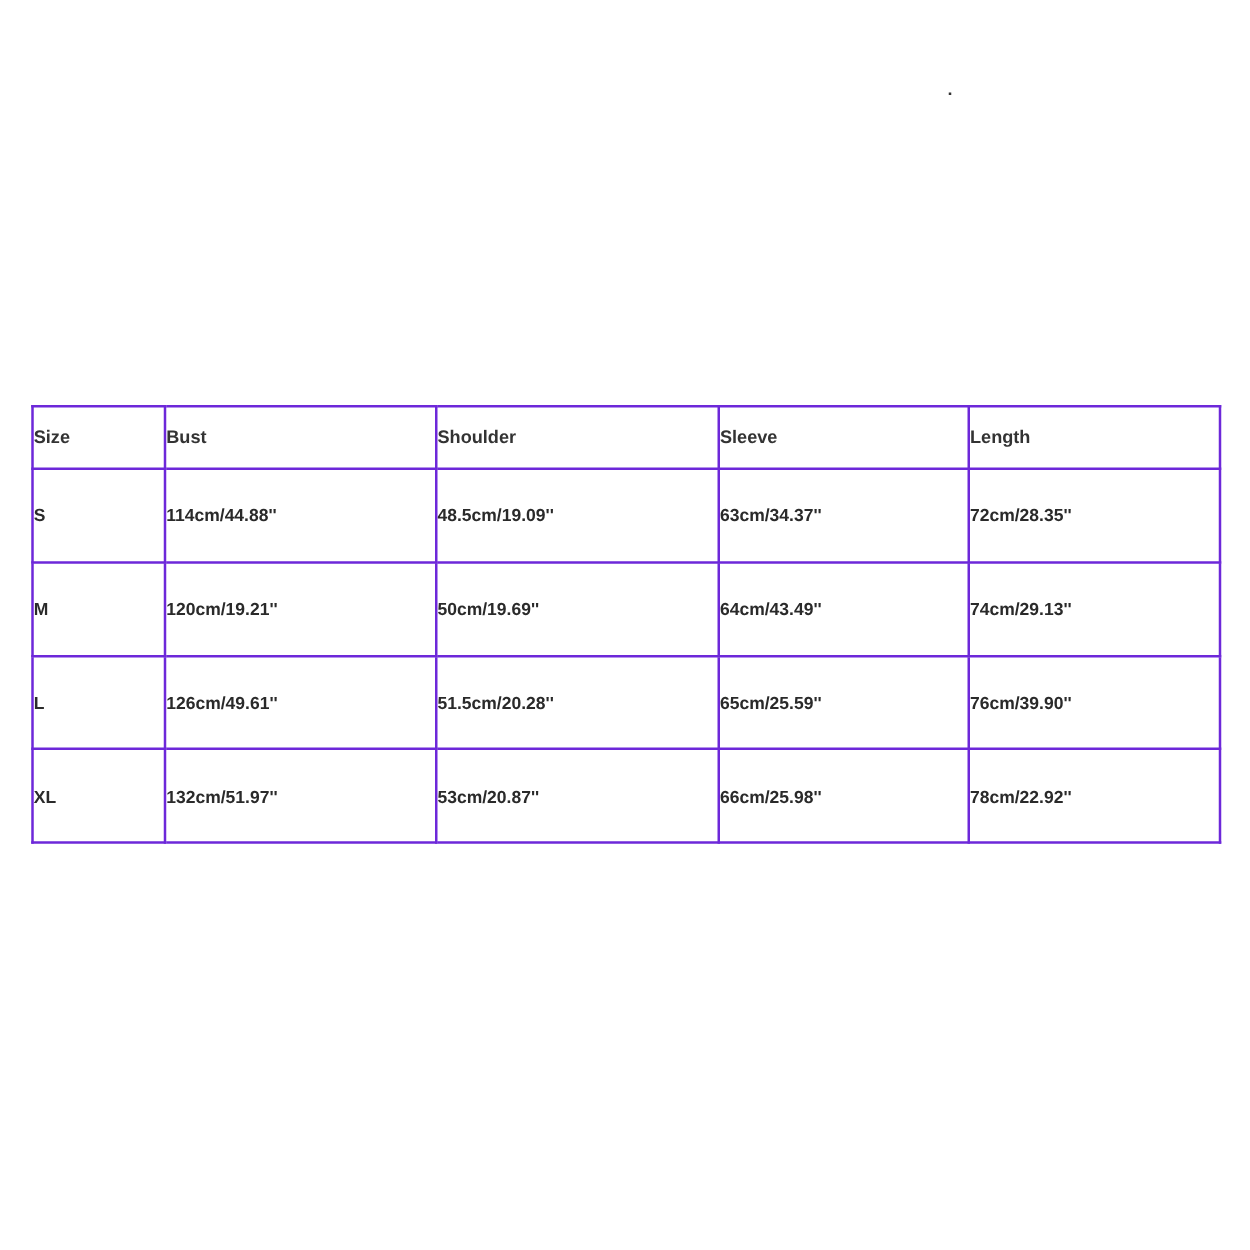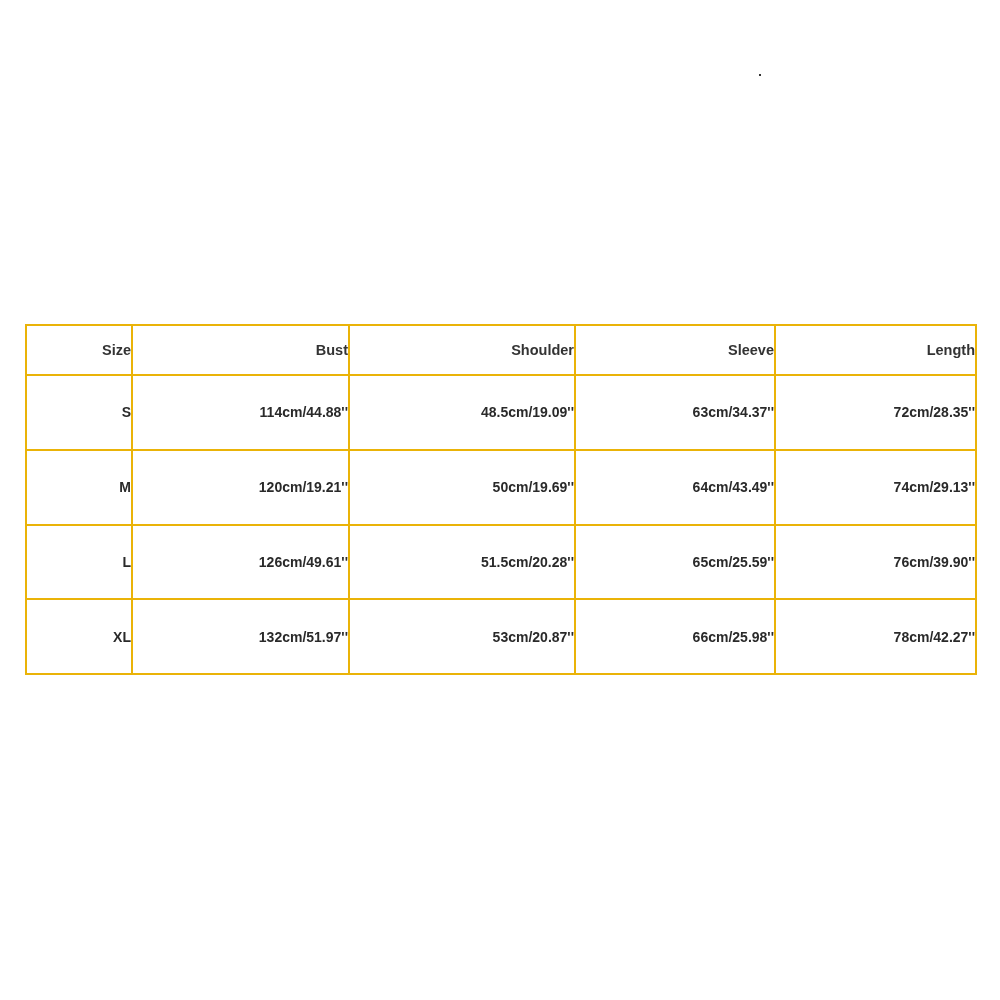--- a/index.html
+++ b/index.html
@@ -26,22 +26,22 @@
     position: absolute;
     left: 25px;
     top: 324px;
     width: 950px;
     height: 351px;
     border-collapse: collapse;
     table-layout: fixed;
   }
   table.size-chart th,
   table.size-chart td {
-    border: 2px solid #eab308;
-    text-align: right;
+    border: 2px solid #6d28d9;
+    text-align: left;
     vertical-align: middle;
     font-weight: bold;
     font-size: 14px;
     color: #2a2a2a;
     padding: 0;
     height: 48px;
   }
   table.size-chart th {
     font-size: 14.5px;
     color: #333333;
@@ -94,16 +94,16 @@
       <td>126cm/49.61''</td>
       <td>51.5cm/20.28''</td>
       <td>65cm/25.59''</td>
       <td>76cm/39.90''</td>
     </tr>
     <tr>
       <td>XL</td>
       <td>132cm/51.97''</td>
       <td>53cm/20.87''</td>
       <td>66cm/25.98''</td>
-      <td>78cm/42.27''</td>
+      <td>78cm/22.92''</td>
     </tr>
   </tbody>
 </table>
 
 </body></html>

